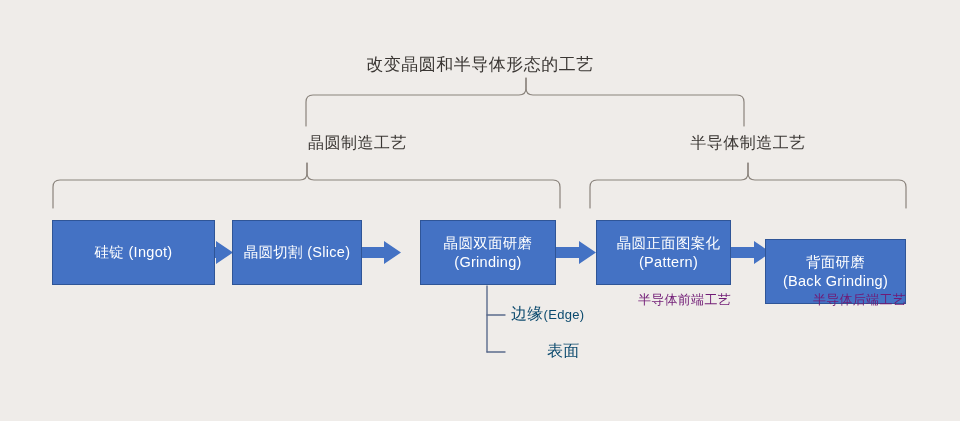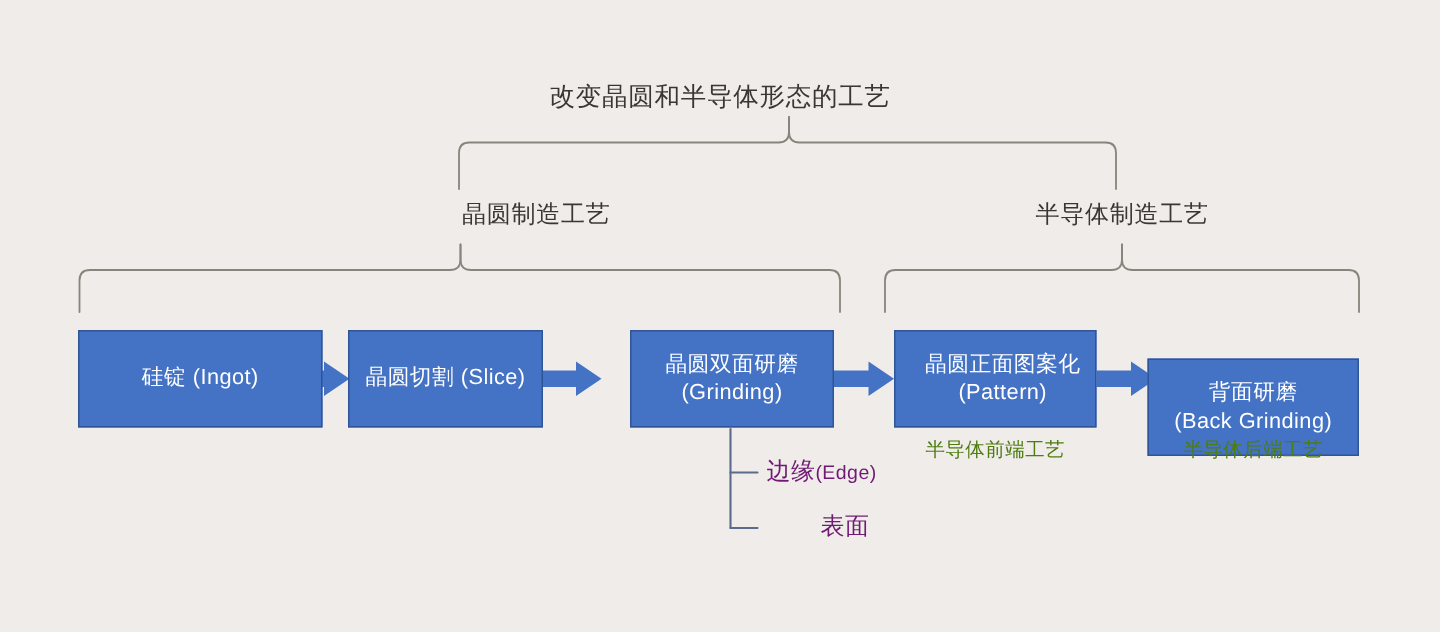--- a/index.html
+++ b/index.html
@@ -66,30 +66,30 @@
     text-align: center;
     font-size: 14.5px;
     line-height: 19px;
     letter-spacing: 0.3px;
   }
   .proc-box .lines {
     padding: 0 6px;
   }
   .caption {
     position: absolute;
-    text-align: center;
+    text-align: right;
     font-size: 13px;
-    color: #4d7c0f;
+    color: #701a75;
     white-space: nowrap;
     letter-spacing: 0.3px;
   }
   .branch-label {
     position: absolute;
     font-size: 16px;
-    color: #701a75;
+    color: #0c4a6e;
     white-space: nowrap;
     letter-spacing: 0.3px;
   }
   .branch-label .en {
     font-size: 13px;
   }
 </style>
 </head>
 <body>
 

